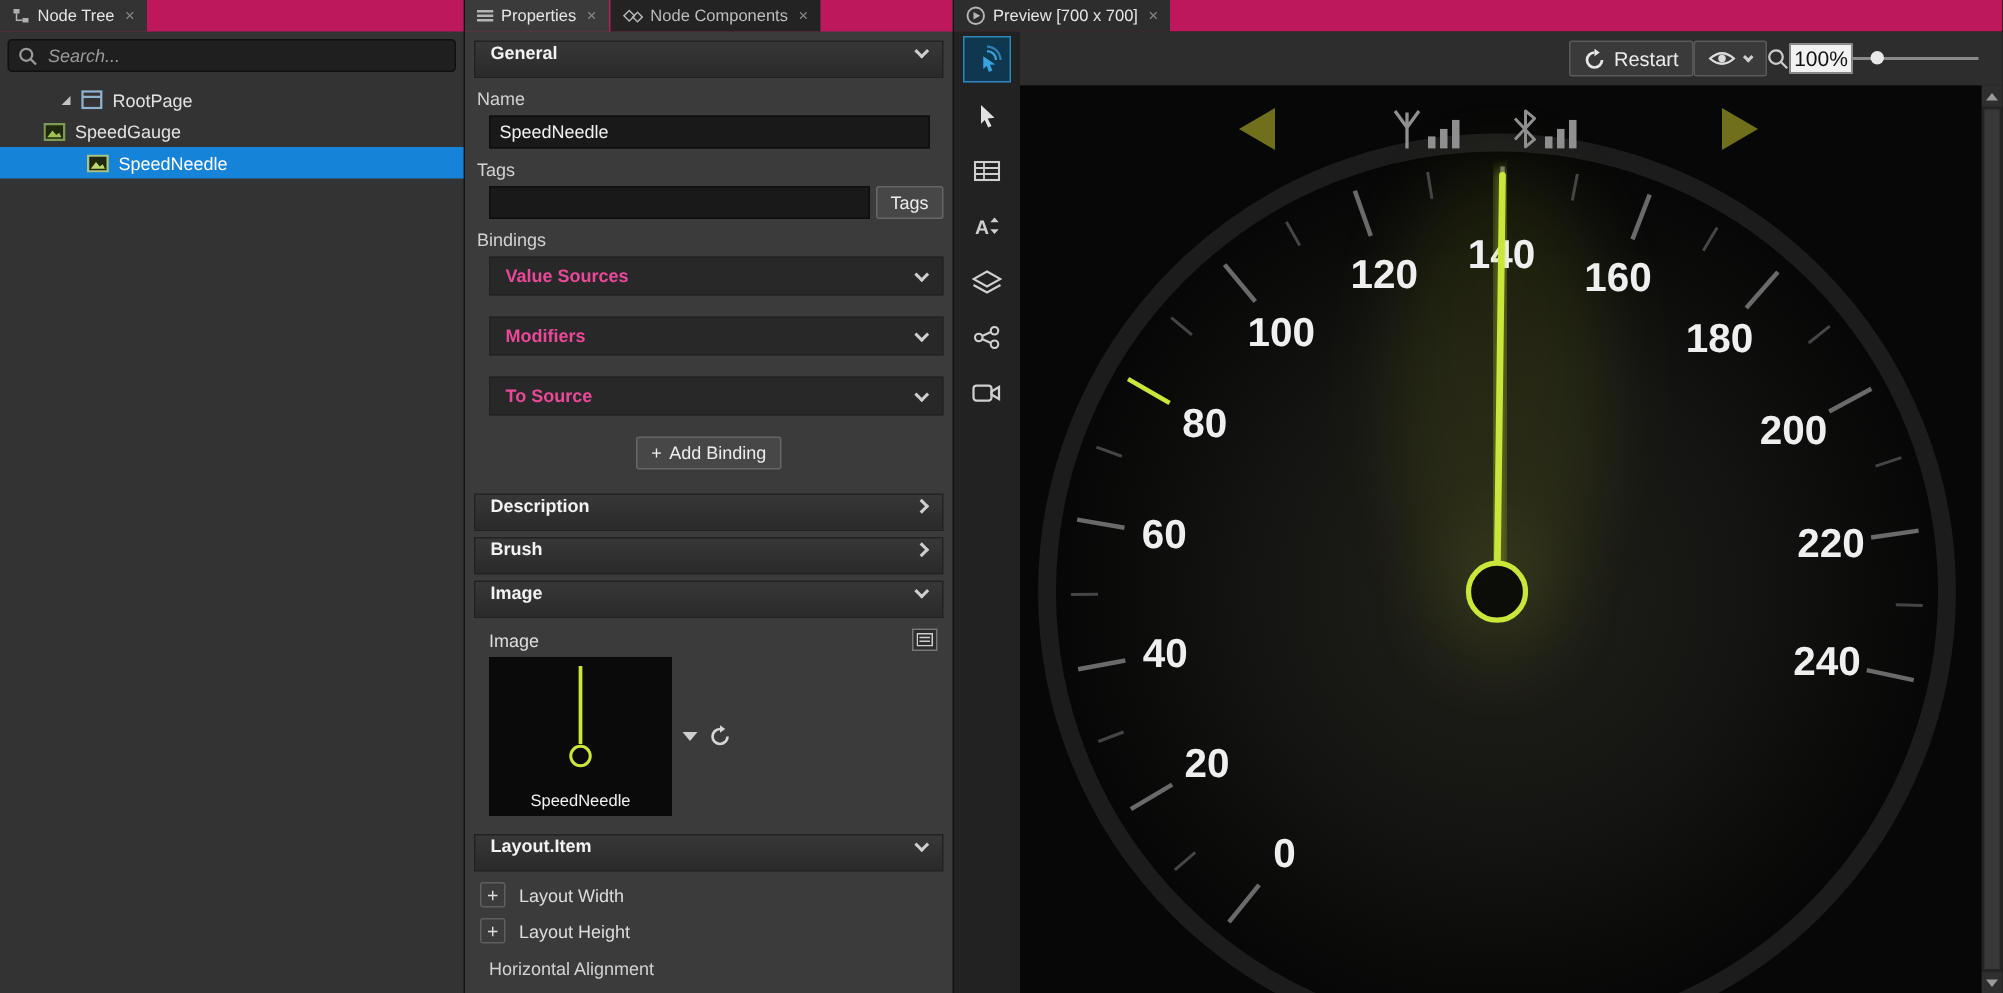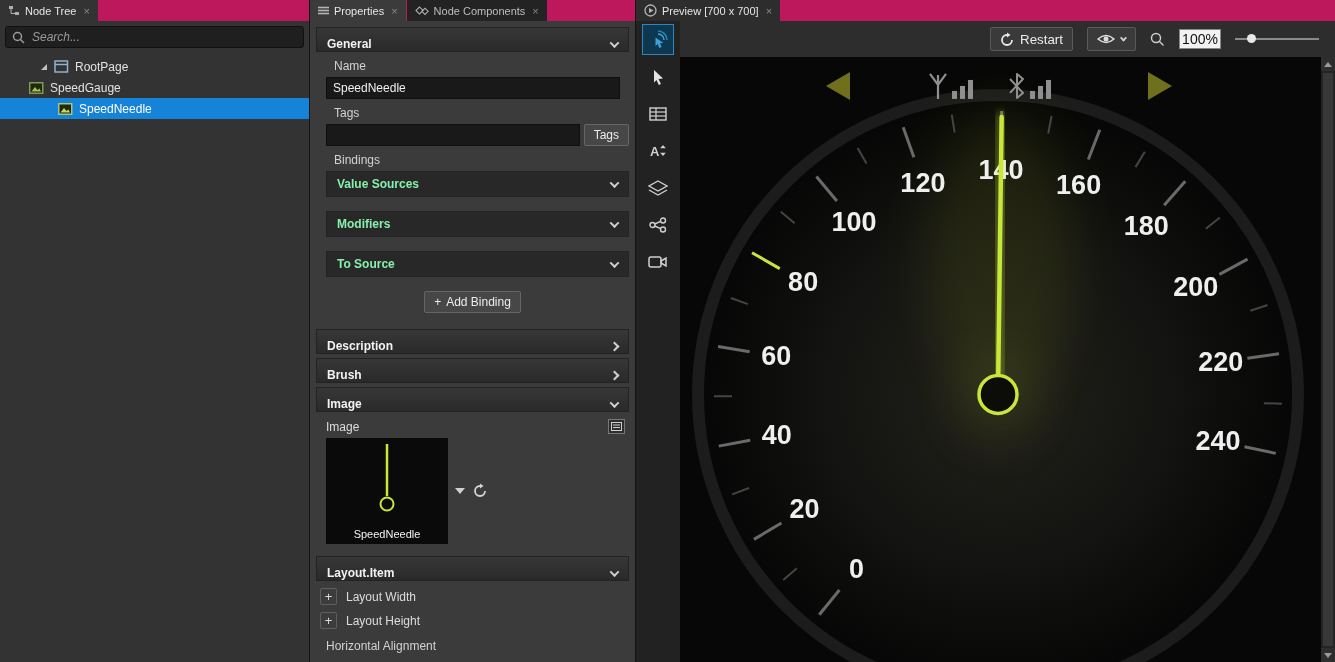--- a/index.html
+++ b/index.html
@@ -30,35 +30,35 @@
   .tree { margin-top:6px; }
   .trow { height:21px; display:flex; align-items:center; color:#e2e2e2; }
   .trow.selected { background:#1583d7; color:#fff; }
   .expander { width:0; height:0; border-left:6px solid transparent;
               border-bottom:6px solid #c2c2c2; margin-right:7px; flex:0 0 auto; }
   .ticon { margin-right:6px; display:flex; flex:0 0 auto; }
 
   
   .props { flex:1; padding:6px; overflow:hidden; }
   .sec-head { height:25px; background:linear-gradient(#373737,#2a2a2a); border:1px solid #222;
-              display:flex; align-items:flex-end; padding:0 10px; font-weight:bold; color:#f2f2f2; margin-bottom:4px; }
+              display:flex; align-items:flex-start; padding:0 10px; font-weight:bold; color:#f2f2f2; margin-bottom:4px; }
   .sec-head .sp { margin-left:auto; }
   .chev { width:7px; height:7px; border-right:2px solid #cfcfcf; border-bottom:2px solid #cfcfcf; display:inline-block; }
   .chev.down { transform:rotate(45deg) translate(-1px,-1px); }
   .chev.right { transform:rotate(-45deg); }
-  .flabel { color:#d2d2d2; margin:7px 2px 4px 18px; }
+  .flabel { color:#d2d2d2; margin:7px 2px 4px 2px; }
   .tinput { height:22px; background:#191919; border:1px solid #0e0e0e; color:#f0f0f0;
             font-size:12px; padding:0 6px; outline:none; }
   .name-input { width:294px; margin-left:10px; display:block; }
   .tags-row { display:flex; gap:4px; margin-left:10px; align-items:center; }
   .tags-input { width:256px; }
   .btn { background:#474747; border:1px solid #666; color:#ececec; font-size:12px; height:22px;
          border-radius:2px; display:inline-flex; align-items:center; gap:5px; padding:0 9px; cursor:default; }
   .subbar { height:26px; margin:0 0 14px 10px; background:#282828; border:1px solid #222;
-            display:flex; align-items:center; padding:0 10px; font-weight:bold; color:#86efac; }
+            display:flex; align-items:center; padding:0 10px; font-weight:bold; color:#ec4899; }
   .subbar .sp { margin-left:auto; }
   .addb-wrap { text-align:center; margin:6px 0 16px 0; }
   .imglabel-row { display:flex; align-items:center; margin:7px 4px 4px 10px; }
   .imgopt { margin-left:auto; width:17px; height:15px; border:1px solid #777; background:#2e2e2e;
             display:flex; align-items:center; justify-content:center; }
   .imgprev-row { display:flex; align-items:center; gap:7px; margin:3px 0 12px 10px; }
   .imgbox { width:122px; height:106px; background:#0a0a0a; position:relative; flex:0 0 auto; }
   .imgbox .cap { position:absolute; bottom:4px; width:100%; text-align:center; color:#f2f2f2; font-size:11px; }
   .ddown { width:0; height:0; border-left:5px solid transparent; border-right:5px solid transparent;
            border-top:6px solid #cfcfcf; }
@@ -68,21 +68,21 @@
   .halign-label { color:#d2d2d2; margin:10px 0 0 10px; }
 
   
   .preview-main { flex:1; display:flex; min-height:0; }
   .vtools { width:44px; background:#222; display:flex; flex-direction:column; align-items:center;
             padding-top:3px; gap:6px; flex:0 0 auto; }
   .vtool { width:32px; height:31px; display:flex; align-items:center; justify-content:center; border:1px solid transparent; }
   .vtool.selected { background:#0e3850; border:1px solid #2f86bd; }
   .preview-right { flex:1; display:flex; flex-direction:column; min-width:0; }
   .ptoolbar { height:36px; background:#2d2d2d; display:flex; align-items:center;
-              justify-content:flex-end; gap:14px; padding-right:16px; flex:0 0 auto; }
+              justify-content:flex-end; padding-right:16px; flex:0 0 auto; }
   .tbtn { background:#3a3a3a; border:1px solid #5a5a5a; border-radius:2px; height:24px;
           display:inline-flex; align-items:center; gap:6px; padding:0 9px; color:#ececec; }
   .zoomfield { background:#f2f2f2; color:#111; font-size:14px; min-width:42px; height:20px;
                display:flex; align-items:center; justify-content:center; border:1px solid #888; }
   .slider { width:84px; height:20px; position:relative; }
   .slider .track { position:absolute; top:9px; left:0; right:0; height:2px; background:#8a8a8a; }
   .slider .handle { position:absolute; top:5px; left:12px; width:9px; height:9px; border-radius:50%; background:#e8e8e8; }
   .viewport-row { flex:1; display:flex; min-height:0; }
   .viewport { flex:1; background:#070707; position:relative; min-width:0; }
   .viewport svg.gauge { display:block; width:100%; height:100%; }

